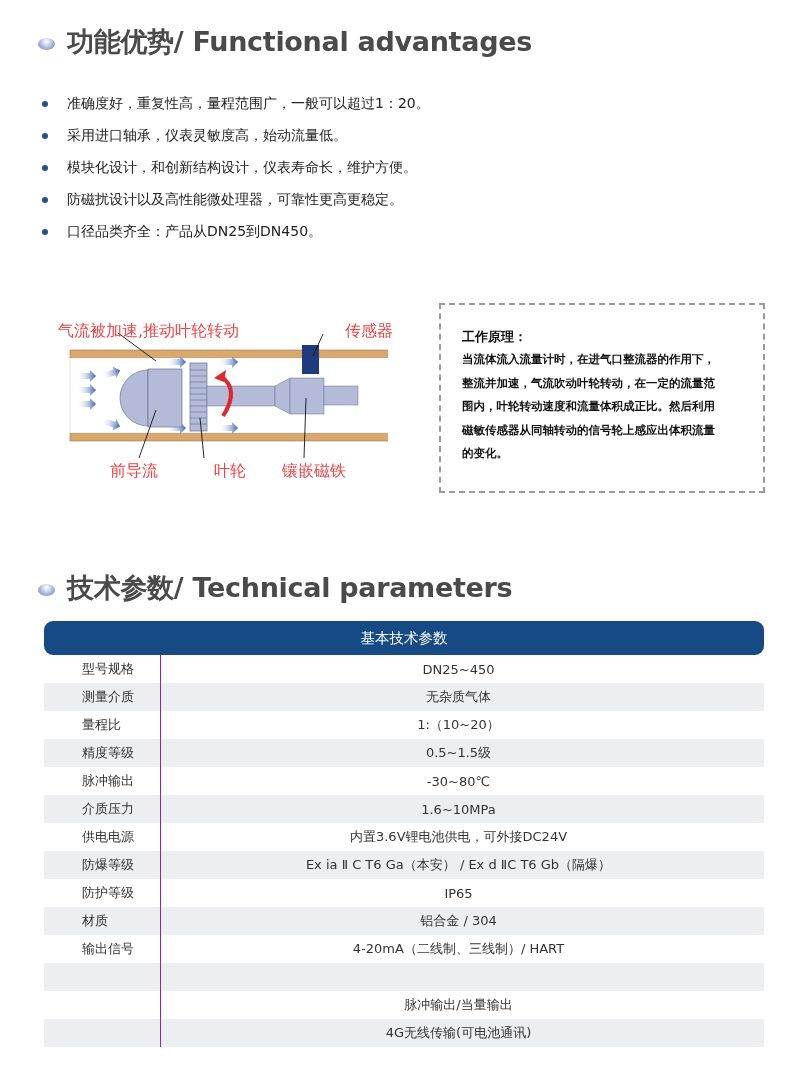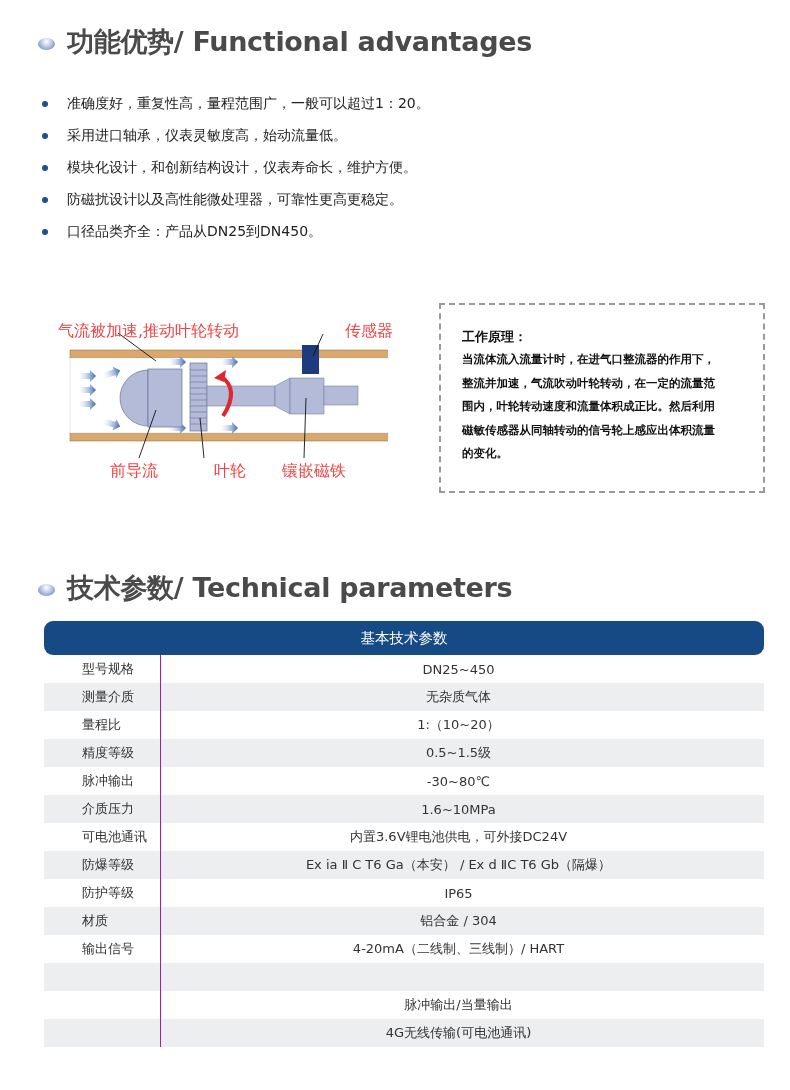--- a/index.html
+++ b/index.html
@@ -180,21 +180,21 @@
       </div>
     <div class="spec-row">
         <div class="label">脉冲输出</div>
         <div class="value">-30~80℃</div>
       </div>
     <div class="spec-row">
         <div class="label">介质压力</div>
         <div class="value">1.6~10MPa</div>
       </div>
     <div class="spec-row">
-        <div class="label">可电池通讯</div>
+        <div class="label">供电电源</div>
         <div class="value">内置3.6V锂电池供电，可外接DC24V</div>
       </div>
     <div class="spec-row">
         <div class="label">防爆等级</div>
         <div class="value">Ex ia Ⅱ C T6 Ga（本安） / Ex d ⅡC T6 Gb（隔爆）</div>
       </div>
     <div class="spec-row">
         <div class="label">防护等级</div>
         <div class="value">IP65</div>
       </div>

